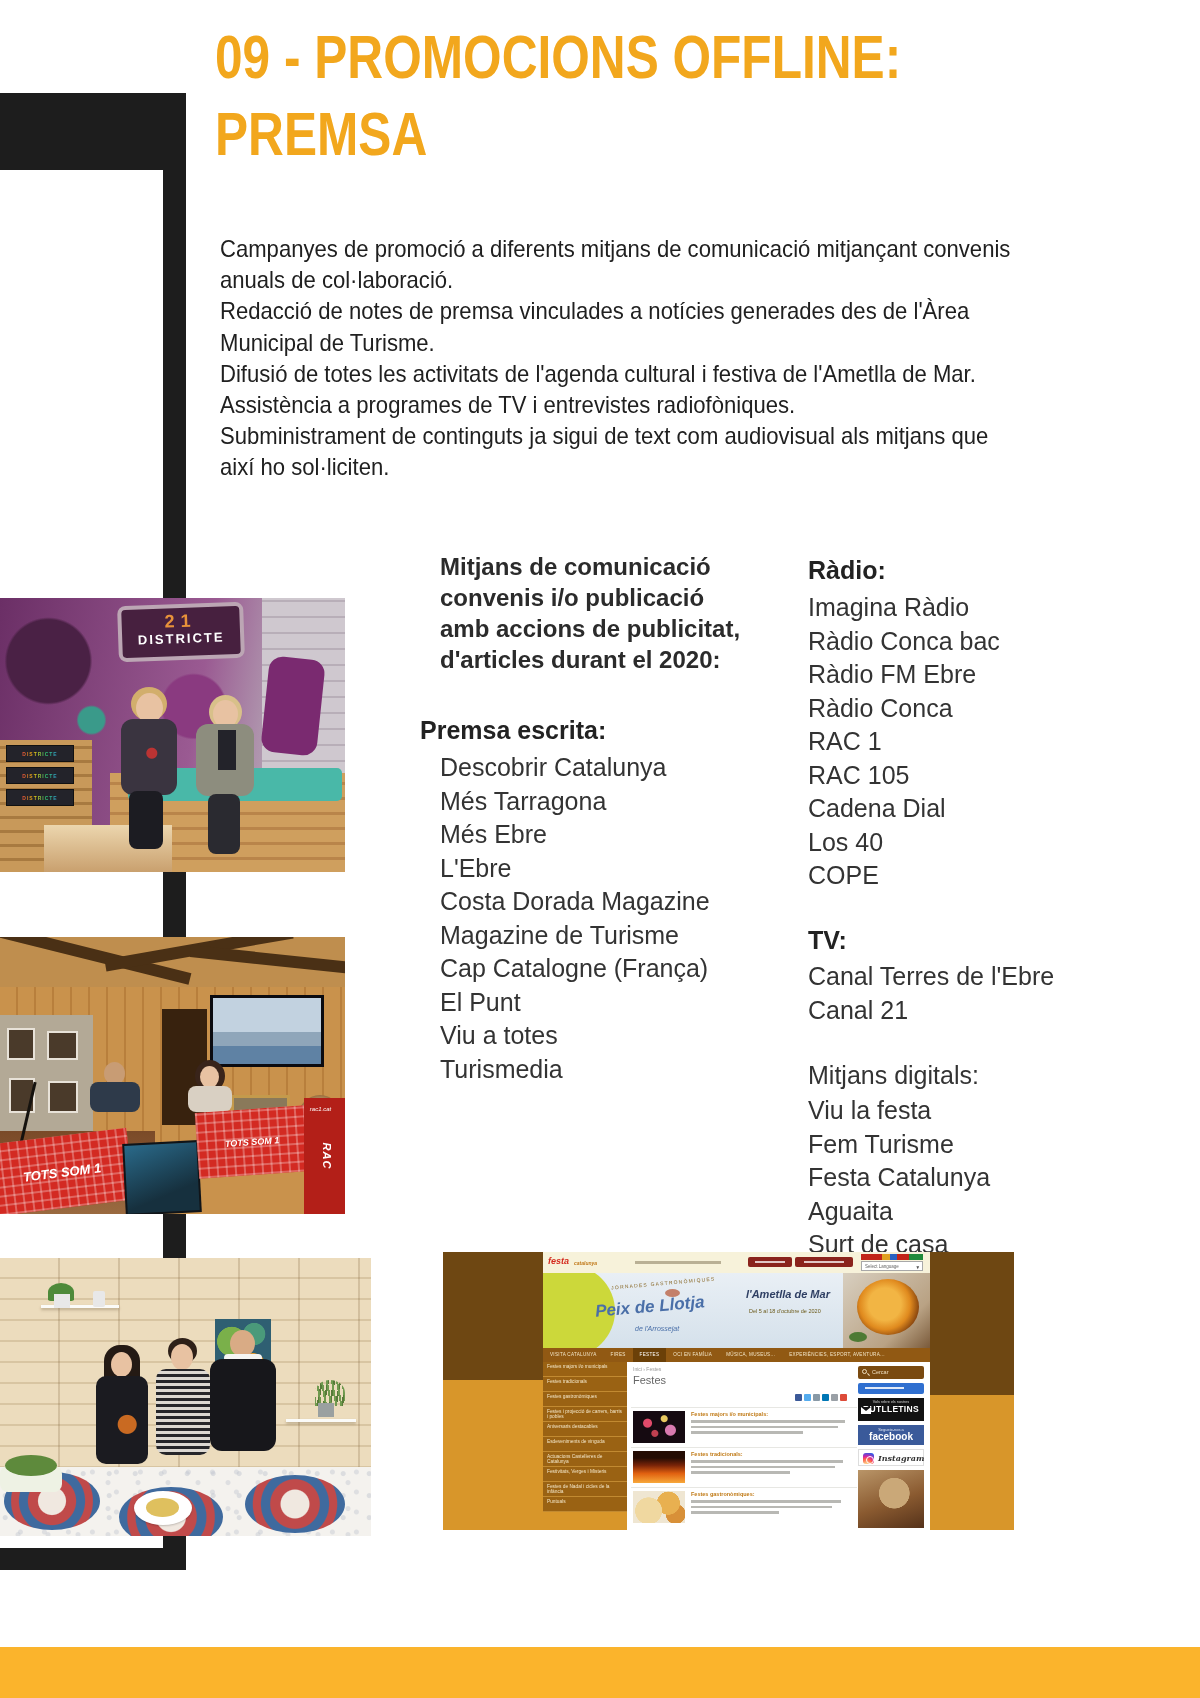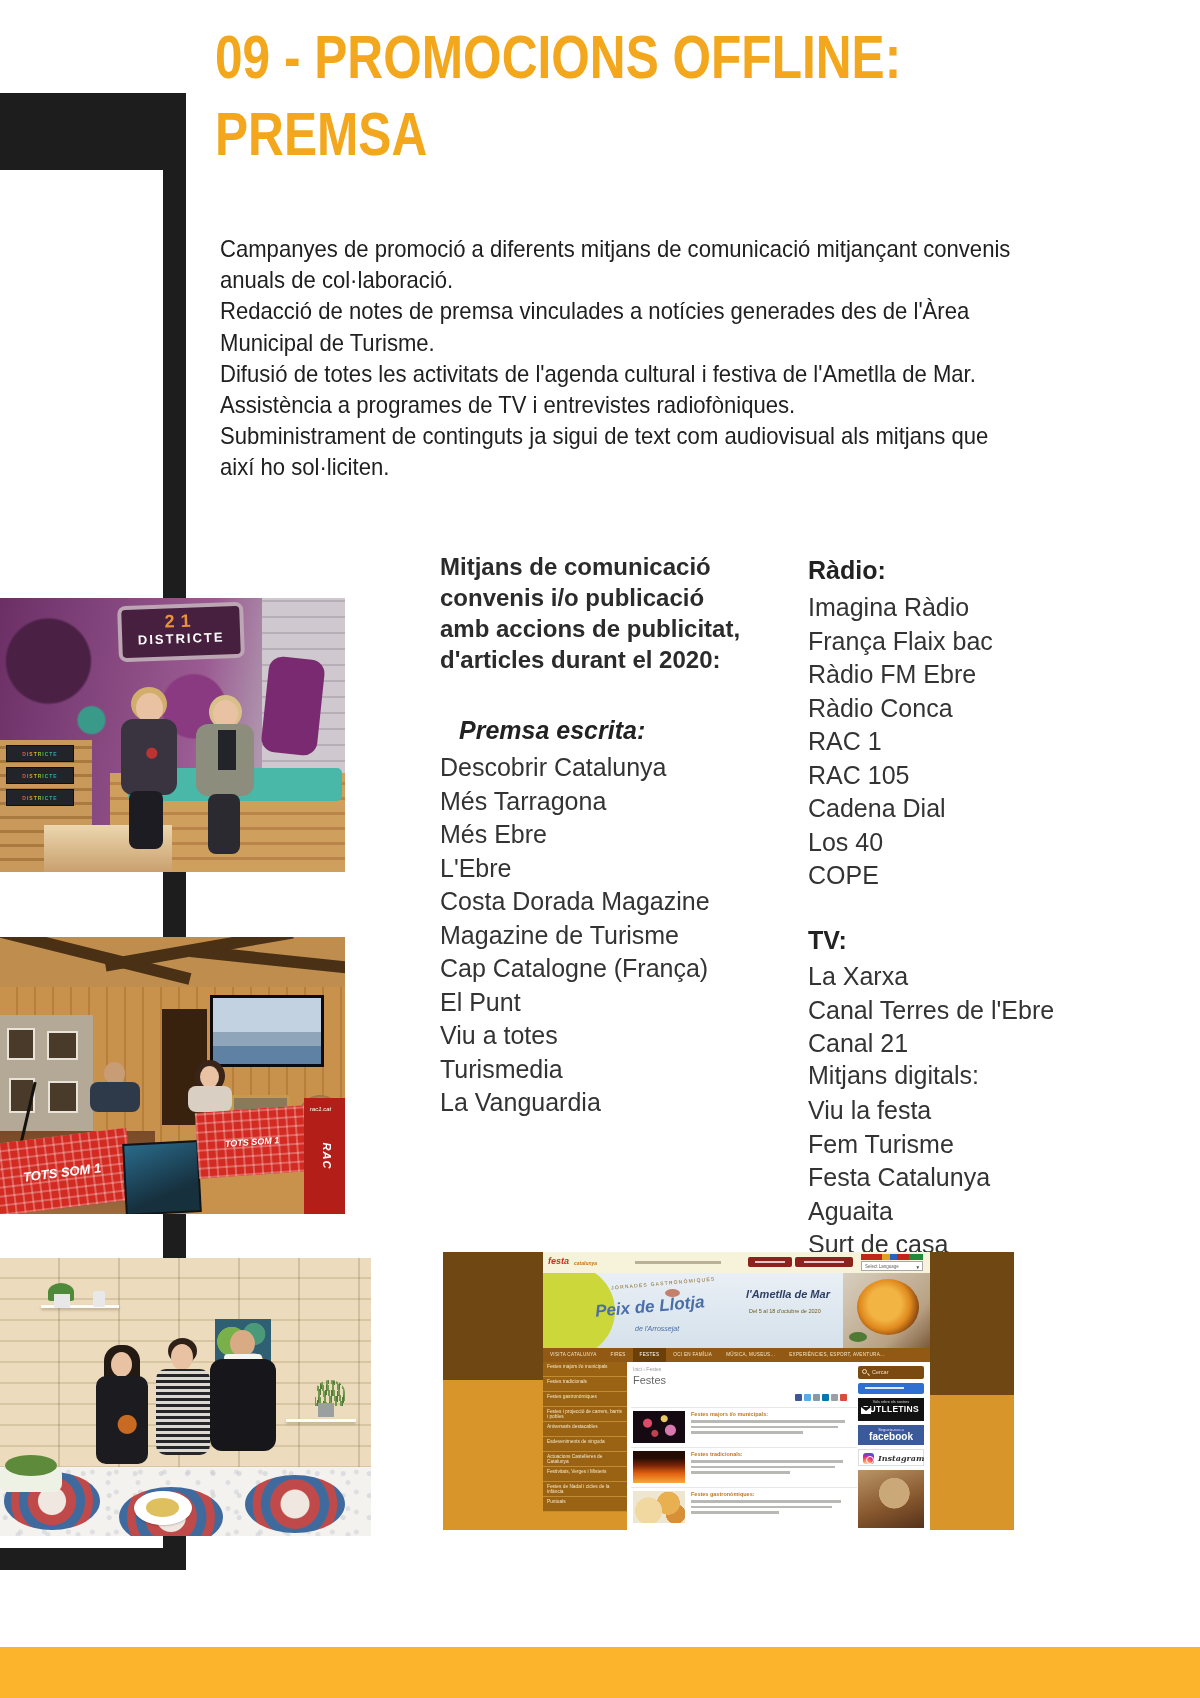--- a/index.html
+++ b/index.html
@@ -20,21 +20,21 @@
 
   
   .intro{left:220px;top:233px;z-index:3;transform:scaleX(.92);transform-origin:0 0;}
   .intro-line{font-size:24px;line-height:31.2px;color:#202020;white-space:nowrap;}
 
   
   .colheading{left:440px;top:551px;z-index:3;}
   .colheading div{font-size:24px;font-weight:700;color:#2b2b2b;line-height:31px;white-space:nowrap;}
   .subhead{font-size:25px;font-weight:700;color:#222;white-space:nowrap;z-index:3;}
   .plist div{font-size:25px;color:#333;line-height:33.5px;white-space:nowrap;}
-  .press-title{left:459px;top:716px;font-style:italic;}
+  .press-title{left:420px;top:716px;}
   .press-list{left:440px;top:751px;z-index:3;}
   .radio-title{left:808px;top:556px;}
   .radio-list{left:808px;top:591px;z-index:3;}
   .tv-title{left:808px;top:926px;}
   .tv-list{left:808px;top:960px;z-index:3;}
   .digital-label{left:808px;top:1061px;font-size:25px;color:#333;white-space:nowrap;z-index:3;}
   .digital-list{left:808px;top:1094px;z-index:3;}
 
   
   .photo{overflow:hidden;z-index:2;}
@@ -266,38 +266,36 @@
       <div>Descobrir Catalunya</div>
       <div>Més Tarragona</div>
       <div>Més Ebre</div>
       <div>L'Ebre</div>
       <div>Costa Dorada Magazine</div>
       <div>Magazine de Turisme</div>
       <div>Cap Catalogne (França)</div>
       <div>El Punt</div>
       <div>Viu a totes</div>
       <div>Turismedia</div>
-      <div>La Vanguardia</div>
     </div>
 
   <div class="abs subhead radio-title">Ràdio:</div>
   <div class="abs plist radio-list">
       <div>Imagina Ràdio</div>
-      <div>França Flaix bac</div>
+      <div>Ràdio Conca bac</div>
       <div>Ràdio FM Ebre</div>
       <div>Ràdio Conca</div>
       <div>RAC 1</div>
       <div>RAC 105</div>
       <div>Cadena Dial</div>
       <div>Los 40</div>
       <div>COPE</div>
     </div>
   <div class="abs subhead tv-title">TV:</div>
   <div class="abs plist tv-list">
-      <div>La Xarxa</div>
       <div>Canal Terres de l'Ebre</div>
       <div>Canal 21</div>
     </div>
   <div class="abs digital-label">Mitjans digitals:</div>
   <div class="abs plist digital-list">
       <div>Viu la festa</div>
       <div>Fem Turisme</div>
       <div>Festa Catalunya</div>
       <div>Aguaita</div>
       <div>Surt de casa</div>

